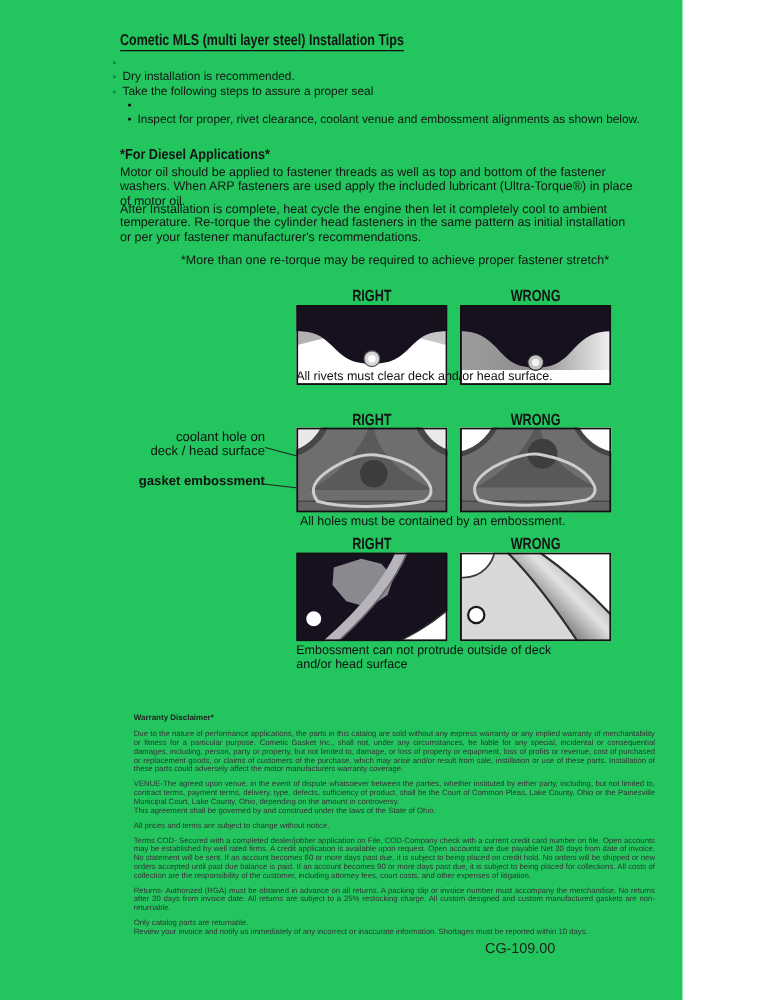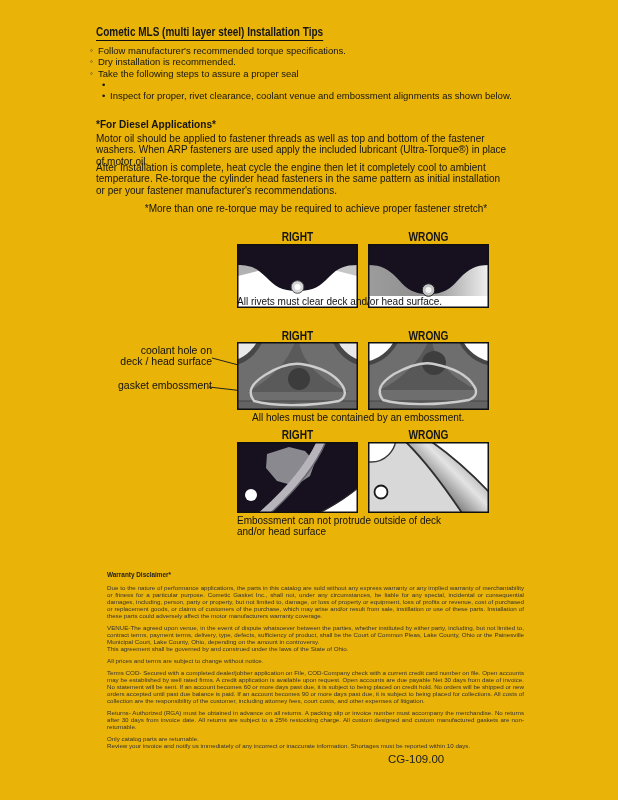--- a/index.html
+++ b/index.html
@@ -1,16 +1,16 @@
 <!DOCTYPE html>
 <html><head>
 <meta charset="utf-8">
 <style>
   html,body{margin:0;padding:0;background:#ffffff;}
-  .page{position:relative;width:618px;height:800px;background:#eab308;
+  .page{position:relative;width:546px;height:800px;background:#22c55e;
         font-family:"Liberation Sans",sans-serif;color:#151515;overflow:hidden;}
   .abs{position:absolute;}
   
   .doc-title{left:96px;top:25px;font-size:12.5px;font-weight:bold;white-space:nowrap;
              transform:scaleX(0.80);transform-origin:left top;}
   .doc-title span{display:inline-block;border-bottom:1.6px solid #111;padding-bottom:1px;}
   
   .bullets{left:90px;top:45px;width:480px;font-size:9.5px;line-height:11.3px;}
   .b-line{display:flex;}
   .b-line .mk{width:8px;flex:0 0 8px;font-size:8.5px;}
@@ -43,21 +43,20 @@
 
 <div class="page">
 
   <div class="abs doc-title">
     <span>Cometic MLS (multi layer steel) Installation Tips</span>
   </div>
 
   <div class="abs bullets">
     <div class="b-line">
       <span class="mk">◦</span>
-      <span>Follow manufacturer's recommended torque specifications.</span>
     </div>
     <div class="b-line">
       <span class="mk">◦</span>
       <span>Dry installation is recommended.</span>
     </div>
     <div class="b-line">
       <span class="mk">◦</span>
       <span>Take the following steps to assure a proper seal</span>
     </div>
     <div class="b-line b-sub">
@@ -105,21 +104,21 @@
       <circle cx="60.5" cy="46" r="3" fill="#f2f2f2"></circle>
       <rect x="0.75" y="0.75" width="119.5" height="62.5" fill="none" stroke="#101010" stroke-width="1.5"></rect>
     </svg>
   </div>
   <div class="abs cap" style="left:237px;top:296px;">All rivets must clear deck and/or head surface.</div>
 
   <div class="abs side-label" style="left:90px;top:345px;">
     <span class="pre">coolant hole on
 deck / head surface</span>
   </div>
-  <div class="abs side-label" style="left:90px;top:380px;">gasket embossment</div>
+  <div class="abs side-label" style="left:90px;top:380px;font-weight:bold;">gasket embossment</div>
 
   <svg class="abs" style="left:203px;top:349px;pointer-events:none;" width="100" height="50" viewBox="0 0 100 50">
     <line x1="9" y1="9" x2="92" y2="31" stroke="#222" stroke-width="1"></line>
     <line x1="6" y1="38" x2="58" y2="44" stroke="#222" stroke-width="1"></line>
   </svg>
 
   <div class="abs rw-head" style="left:237px;top:328px;">RIGHT</div>
   <div class="abs rw-head" style="left:368px;top:328px;">WRONG</div>
 
   <div class="abs imgbox" style="left:237px;top:342px;">
@@ -141,21 +140,21 @@
       <circle cx="-8" cy="-18" r="40" fill="#fdfdfd" stroke="#454545" stroke-width="4"></circle>
       <circle cx="129" cy="-18" r="40" fill="#fdfdfd" stroke="#454545" stroke-width="4"></circle>
       <path d="M60,0 C52,18 36,36 12,48 L110,48 C86,38 68,20 64,0 Z" fill="#585858"></path>
       <rect x="1" y="59" width="119" height="8" fill="#636363"></rect>
       <line x1="1" y1="59" x2="120" y2="59" stroke="#474747" stroke-width="1.2"></line>
       <circle cx="66" cy="21" r="12" fill="#3e3e3e"></circle>
       <path d="M15,58 C8,49 12,41 26,32 C44,22 58,20 66,22 C86,26 100,34 106,44 C110,50 108,55 101,58 C68,64 32,63 15,58 Z" fill="none" stroke="#cdcdcd" stroke-width="2.4"></path>
       <rect x="0.75" y="0.75" width="119.5" height="66.5" fill="none" stroke="#101010" stroke-width="1.5"></rect>
     </svg>
   </div>
-  <div class="abs cap" style="left:240px;top:412px;margin-left:12px;">All holes must be contained by an embossment.</div>
+  <div class="abs cap" style="left:240px;top:412px;">All holes must be contained by an embossment.</div>
 
   <div class="abs rw-head" style="left:237px;top:427px;">RIGHT</div>
   <div class="abs rw-head" style="left:368px;top:427px;">WRONG</div>
 
   <div class="abs imgbox" style="left:237px;top:442px;">
     <svg width="121" height="71" viewBox="0 0 121 71">
       <rect x="0" y="0" width="121" height="71" fill="#17101f"></rect>
       <path d="M30,12 L52,5 L68,9 L78,20 L73,34 L58,44 L40,39 L29,26 Z" fill="#8b8990"></path>
       <path d="M86,-5 C76,20 58,44 24,74" fill="none" stroke="#b7b5bb" stroke-width="8"></path>
       <path d="M90,-3 C80,22 62,46 28,76" fill="none" stroke="#6a6870" stroke-width="1.3"></path>

